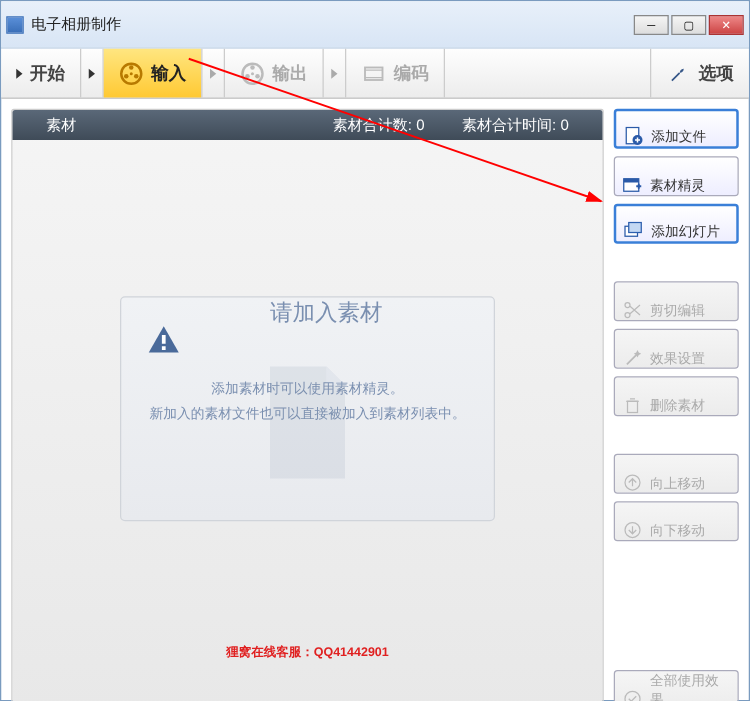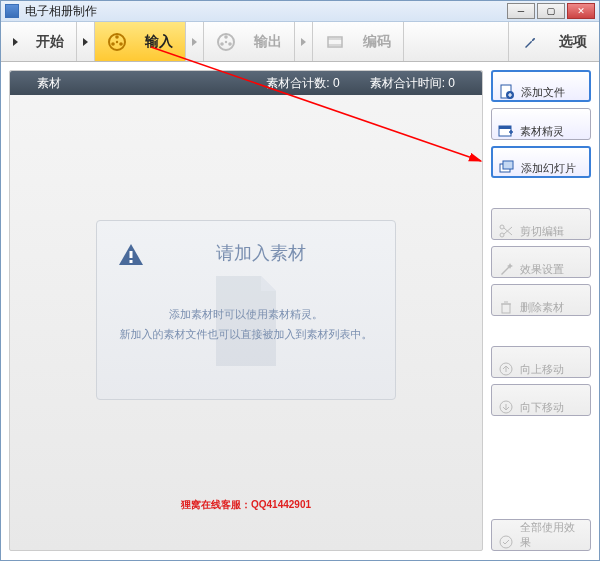--- a/index.html
+++ b/index.html
@@ -1,37 +1,37 @@
 <!DOCTYPE html>
 <html><head>
 <meta charset="utf-8">
 <style>
 * { margin: 0; padding: 0; box-sizing: border-box; font-family: "Microsoft YaHei", sans-serif; }
 body { background: #fff; }
 .window { width: 600px; height: 561px; border: 1px solid #7a9bbf; position: relative; }
-.titlebar { height: 21px; background: linear-gradient(#e8f0fa, #d8e5f5); display: flex; align-items: center; padding: 0 4px; border-bottom: 1px solid #b5c9e0; }
+.titlebar { height: 38px; background: linear-gradient(#e8f0fa, #d8e5f5); display: flex; align-items: center; padding: 0 4px; border-bottom: 1px solid #b5c9e0; }
 .titlebar-icon { width: 14px; height: 14px; margin-right: 6px; background: linear-gradient(#5a8fd8, #3a6fb8); border: 1px solid #3a6fb8; }
 .titlebar-title { font-size: 12px; color: #222; flex: 1; }
 .titlebar-btns { display: flex; gap: 2px; }
 .tb-btn { width: 28px; height: 16px; border: 1px solid #888; background: linear-gradient(#f5f5f5, #ddd); font-size: 9px; display: flex; align-items: center; justify-content: center; cursor: pointer; }
 .tb-close { background: linear-gradient(#e88, #c44); color: #fff; border-color: #a33; }
 .toolbar { height: 40px; display: flex; background: linear-gradient(#fefefe, #ececec); border-bottom: 1px solid #bbb; }
-.tb-item { display: flex; align-items: center; padding: 0 12px; border-right: 1px solid #ccc; font-size: 14px; font-weight: bold; color: #444; cursor: pointer; gap: 18px; }
+.tb-item { display: flex; align-items: center; padding: 0 12px; border-right: 1px solid #ccc; font-size: 14px; font-weight: bold; color: #444; cursor: pointer; gap: 6px; }
 .tb-item.small { padding: 0 6px; }
 .tb-item.active { background: linear-gradient(#ffe680, #ffc933); color: #222; }
 .tb-item.disabled { color: #aaa; }
 .tb-arrow { width: 0; height: 0; border-left: 5px solid #333; border-top: 4px solid transparent; border-bottom: 4px solid transparent; }
 .tb-arrow.gray { border-left-color: #aaa; }
 .tb-reel { width: 20px; height: 20px; }
 .tb-spacer { flex: 1; }
 .content { padding: 8px; height: calc(100% - 62px); display: flex; gap: 8px; }
 .main-panel { flex: 1; background: linear-gradient(#f5f5f5, #e8e8e8); border: 1px solid #ccc; border-radius: 2px; display: flex; flex-direction: column; position: relative; }
 .panel-header { height: 24px; background: linear-gradient(#5a6878, #3f4b58); color: #fff; display: flex; align-items: center; padding: 0 27px; font-size: 12px; gap: 30px; border-radius: 2px 2px 0 0; }
 .panel-header .spacer { flex: 1; }
-.placeholder-box { margin: 125px auto 0; width: 300px; height: 180px; background: linear-gradient(#f0f2f5, #e8eaee); border: 1px solid #d0d4da; border-radius: 4px; padding: 20px; text-align: center; position: relative; }
+.placeholder-box { margin: 125px auto 0; width: 300px; height: 180px; background: linear-gradient(#f0f2f5, #e8eaee); border: 1px solid #d0d4da; border-radius: 4px; text-align: center; position: relative; }
 .ph-title { font-size: 18px; color: #7a8fb0; margin-bottom: 40px; margin-left: 30px; }
 .ph-text { font-size: 11px; color: #7a8fb0; line-height: 1.8; }
 .warn-icon { position: absolute; left: 20px; top: 20px; }
 .doc-icon { position: absolute; left: 50%; top: 55px; transform: translateX(-50%); opacity: 0.15; }
 .footer-text { position: absolute; bottom: 38px; left: 50%; transform: translateX(-50%); color: #e02020; font-size: 10px; font-weight: bold; }
 .side-panel { width: 100px; display: flex; flex-direction: column; gap: 6px; }
 .side-btn { height: 32px; border: 1px solid #aab; border-radius: 3px; background: linear-gradient(#fff, #eef); display: flex; align-items: flex-end; padding: 0 6px; font-size: 11px; color: #333; cursor: pointer; gap: 6px; }
 .side-btn.highlight { border: 2px solid #3a7fd8; }
 .side-btn.disabled { background: linear-gradient(#f5f5f5, #ececec); color: #aaa; cursor: default; }
 .side-gap { height: 18px; }

